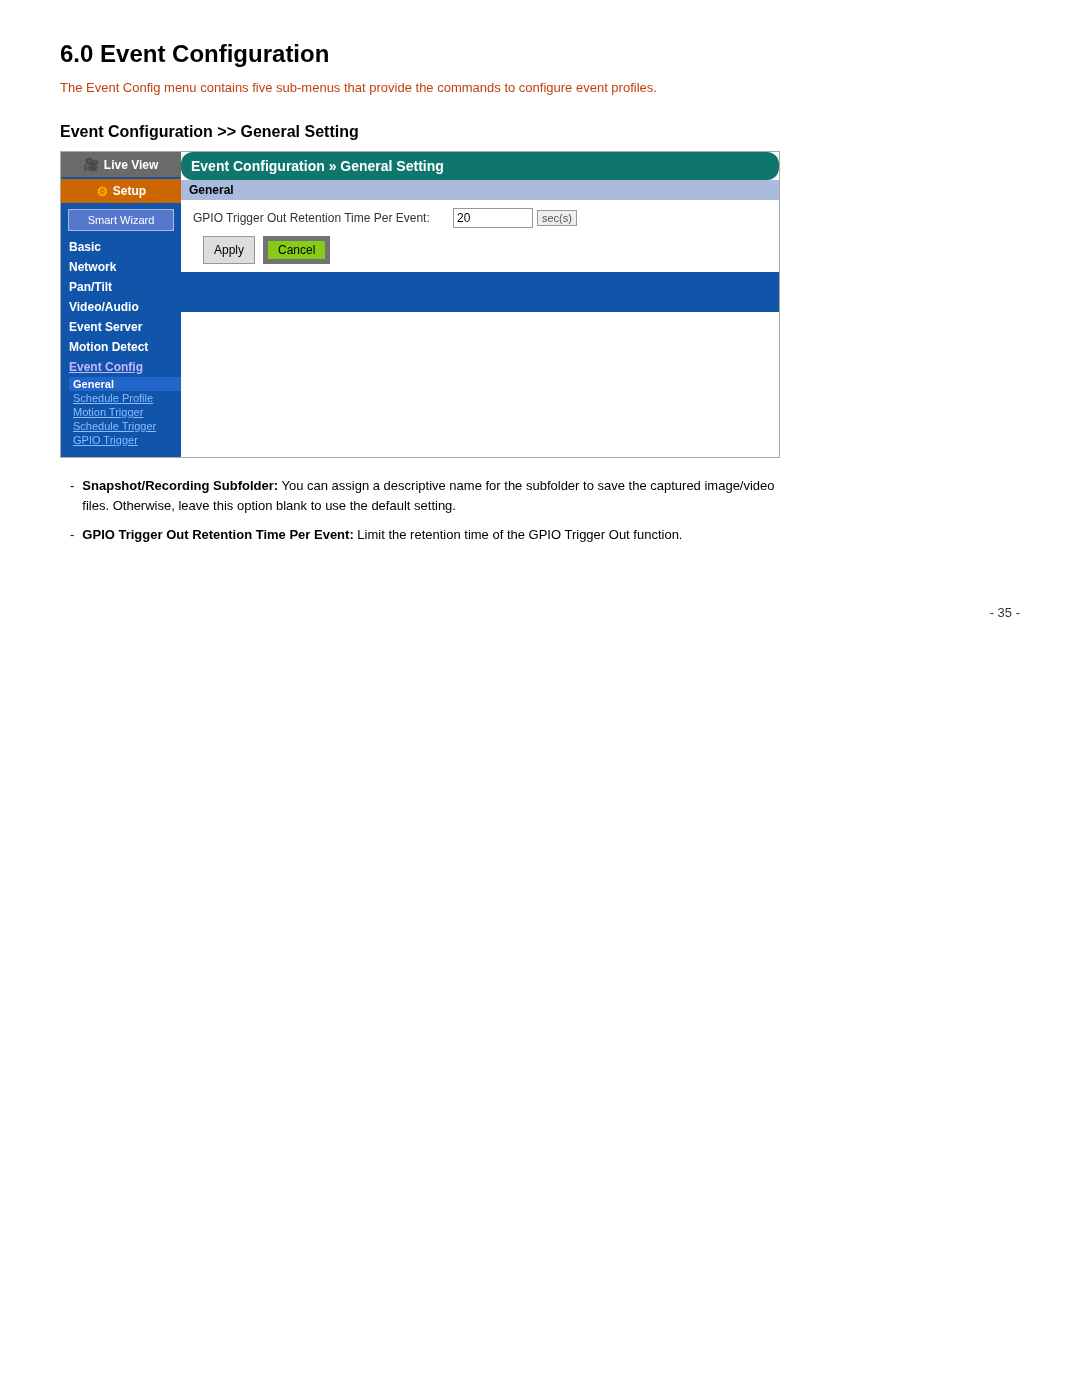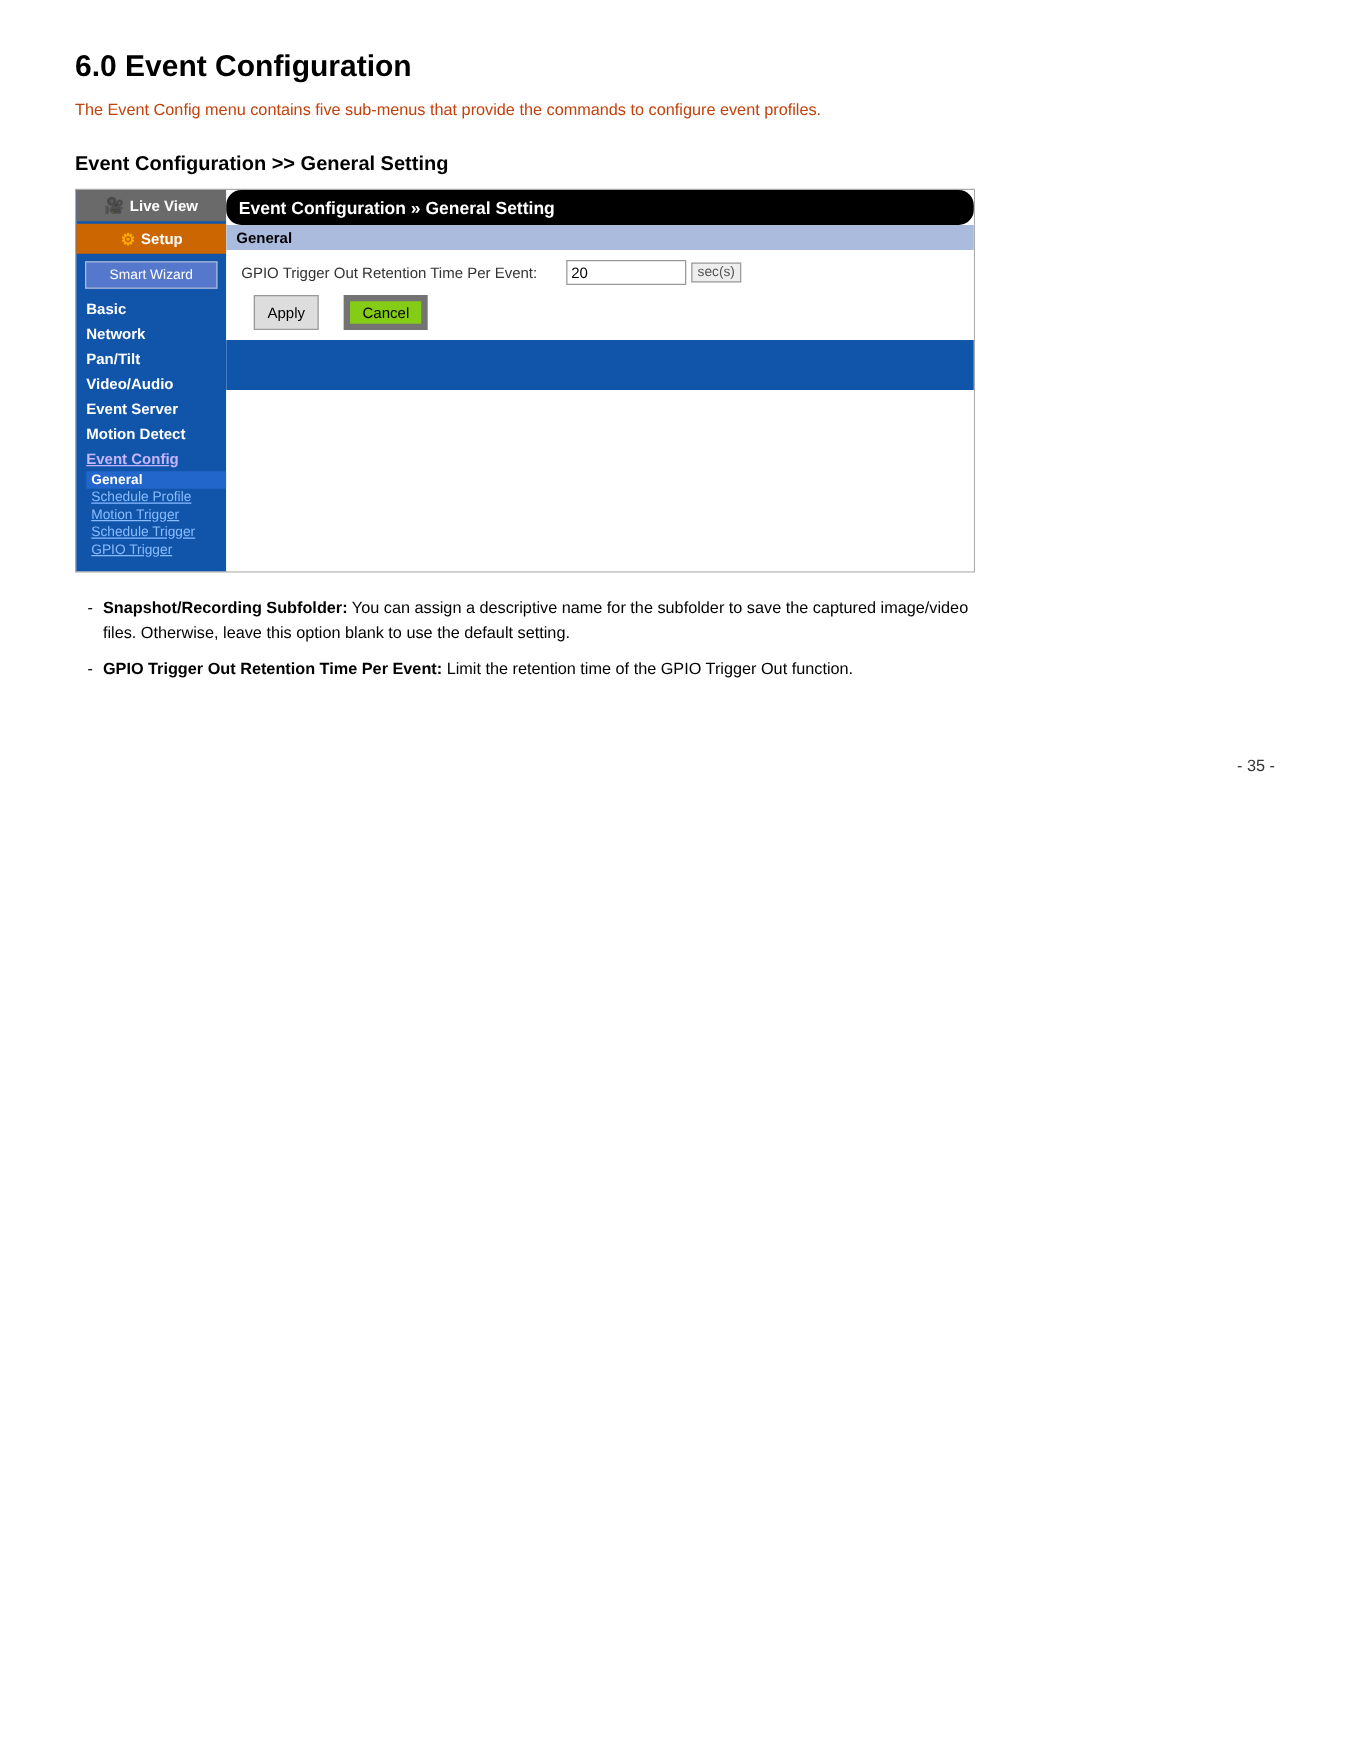--- a/index.html
+++ b/index.html
@@ -103,21 +103,21 @@
       font-weight: bold;
       text-decoration: none;
       background: #2266cc;
     }
     
     .main-content {
       flex: 1;
       background: #fff;
     }
     .main-header {
-      background: #000000;
+      background: #0f766e;
       color: #fff;
       padding: 6px 10px;
       font-size: 14px;
       font-weight: bold;
       border-radius: 12px;
     }
     .section-bar {
       background: #aabbdd;
       color: #000;
       padding: 3px 8px;
@@ -131,40 +131,40 @@
       display: flex;
       align-items: center;
       margin-bottom: 6px;
       font-size: 12px;
     }
     .form-label {
       width: 260px;
       color: #333;
     }
     .form-input {
-      width: 96px;
+      width: 80px;
       height: 20px;
       border: 1px solid #999;
       font-size: 12px;
       padding: 1px 3px;
     }
     .form-input-wide {
       width: 110px;
     }
     .unit-label {
       font-size: 11px;
       color: #555;
       margin-left: 4px;
       border: 1px solid #999;
       padding: 1px 4px;
       background: #eee;
     }
     .btn-row {
       display: flex;
-      gap: 20px;
+      gap: 8px;
       margin-top: 8px;
       margin-left: 10px;
     }
     .btn-apply {
       background: #ddd;
       border: 1px solid #999;
       padding: 2px 10px;
       font-size: 12px;
       cursor: pointer;
     }

